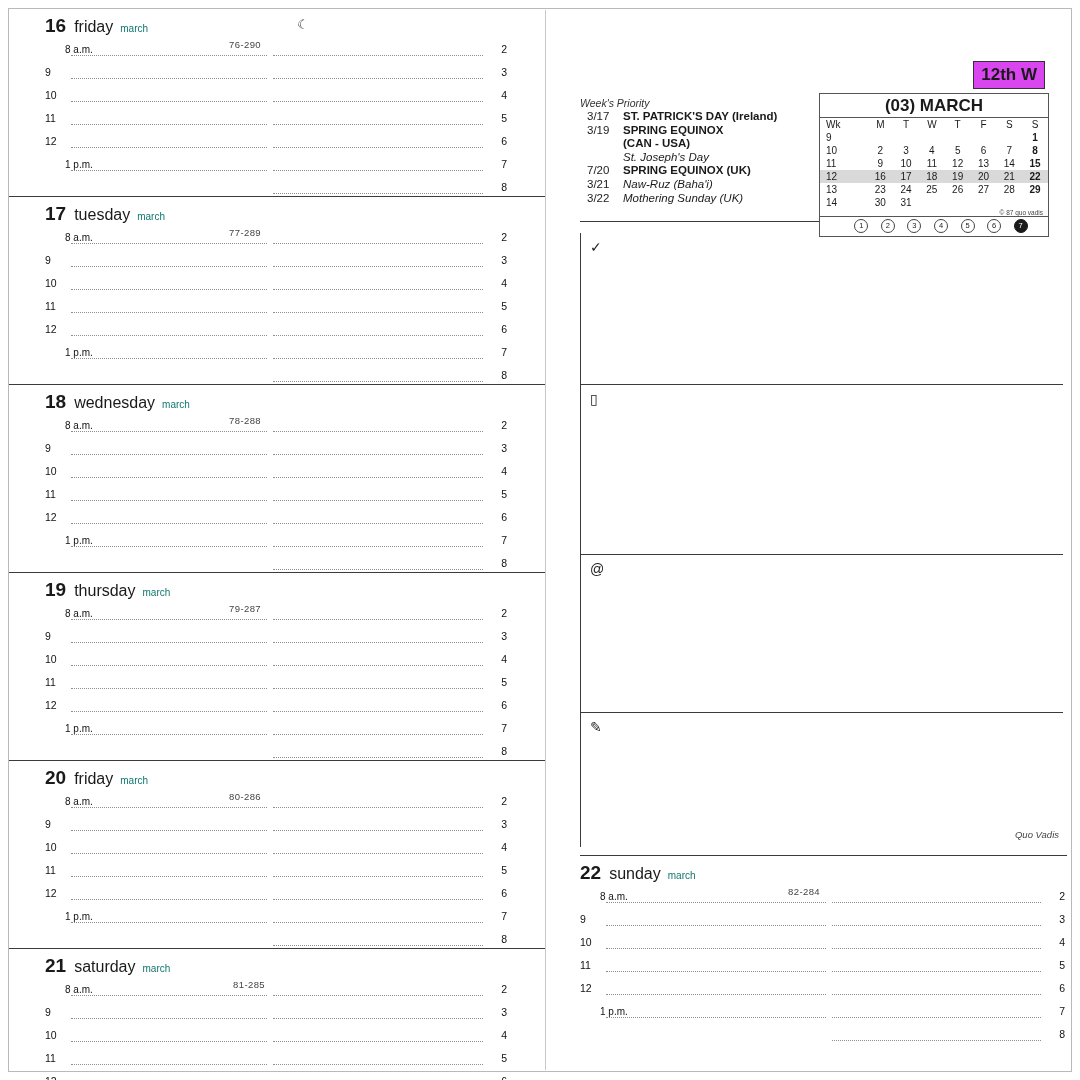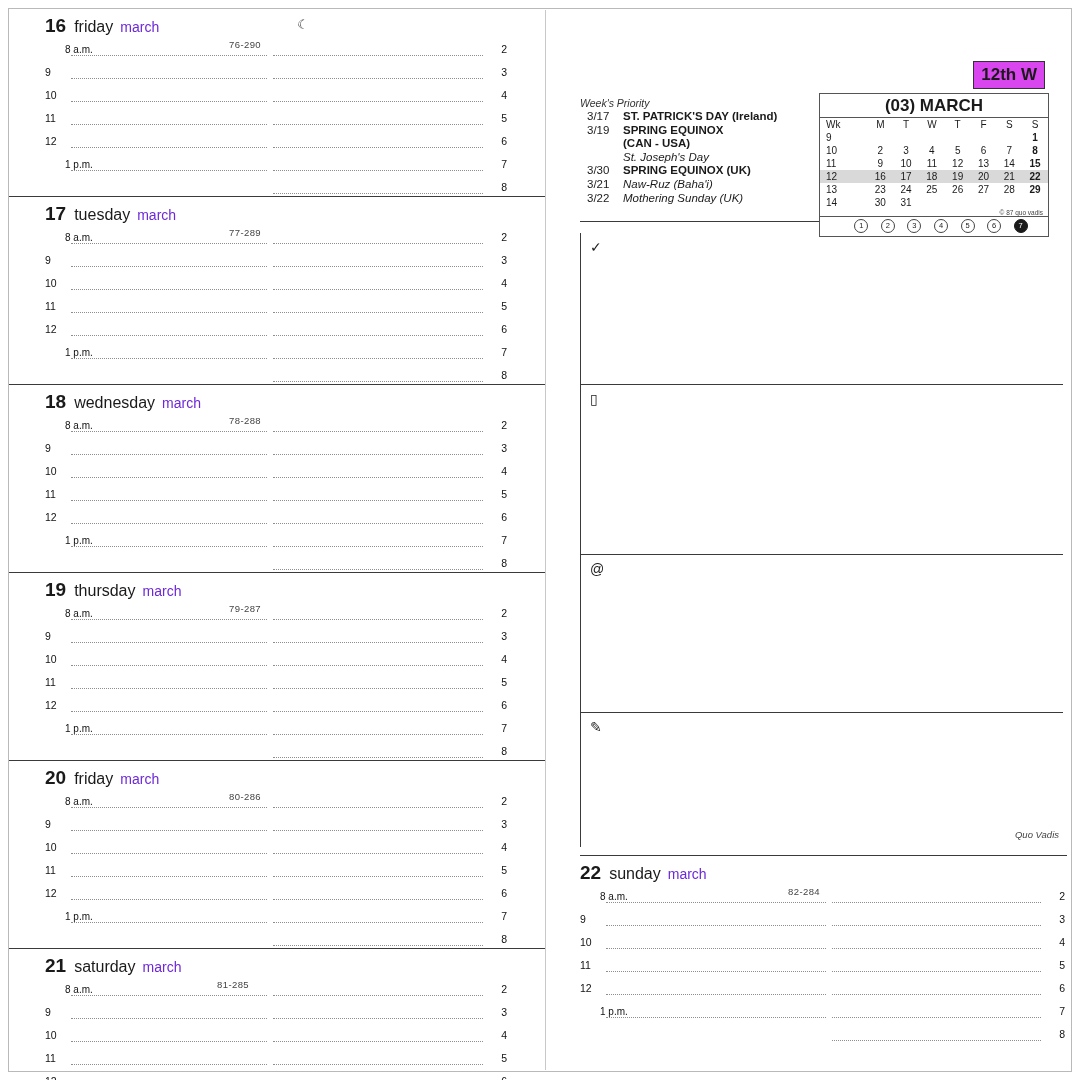--- a/index.html
+++ b/index.html
@@ -10,21 +10,21 @@
 
   .left-page{position:absolute;left:9px;top:9px;width:536px;height:1062px;}
   .right-page{position:absolute;left:546px;top:9px;width:525px;height:1062px;}
 
   
   .day{position:relative;box-sizing:border-box;border-top:1px solid #3a3a3a;padding:0;}
   .day:first-child{border-top:none;}
   .day-head{display:flex;align-items:baseline;padding:6px 0 2px 36px;height:26px;box-sizing:border-box;}
   .day-num{font-size:19px;font-weight:bold;letter-spacing:0px;margin-right:8px;}
   .day-name{font-size:16px;margin-right:7px;}
-  .day-month{font-size:14px;color:#6d28d9;}
+  .day-month{font-size:10px;color:#0f766e;}
   .moon{position:absolute;right:236px;top:8px;font-size:13px;color:#333;}
 
   .cols{display:flex;position:relative;}
   .col{position:relative;}
   .col-left{width:260px;padding-left:36px;box-sizing:border-box;}
   .col-right{width:240px;box-sizing:border-box;}
 
   .row{position:relative;height:23px;}
   .row .lbl{position:absolute;left:0;bottom:3px;font-size:10.5px;color:#111;}
   .row .lbl.small{font-size:10px;padding-left:20px;}
@@ -435,21 +435,21 @@
               <span class="lbl">10</span>
               <span class="rule"></span>
             </div>
             <div class="row">
               <span class="lbl">11</span>
               <span class="rule"></span>
             </div>
             <div class="row">
               <span class="lbl">12</span>
             </div>
-            <div class="daynum-code" style="right: 20px; top: 4px;">81-285</div>
+            <div class="daynum-code" style="right: 4px; top: 4px;">81-285</div>
           </div>
           <div class="col col-right">
             <div class="row">
               <span class="rule"></span>
               <span class="lbl">2</span>
             </div>
             <div class="row">
               <span class="rule"></span>
               <span class="lbl">3</span>
             </div>
@@ -486,21 +486,21 @@
         </div>
         <div class="prio-row">
           <span class="prio-date"></span>
           <span class="prio-text b">(CAN - USA)</span>
         </div>
         <div class="prio-row">
           <span class="prio-date"></span>
           <span class="prio-text i">St. Joseph's Day</span>
         </div>
         <div class="prio-row">
-          <span class="prio-date">3/30</span>
+          <span class="prio-date">7/20</span>
           <span class="prio-text b">SPRING EQUINOX (UK)</span>
         </div>
         <div class="prio-row">
           <span class="prio-date">3/21</span>
           <span class="prio-text i">Naw-Ruz (Baha'i)</span>
         </div>
         <div class="prio-row">
           <span class="prio-date">3/22</span>
           <span class="prio-text i">Mothering Sunday (UK)</span>
         </div>

